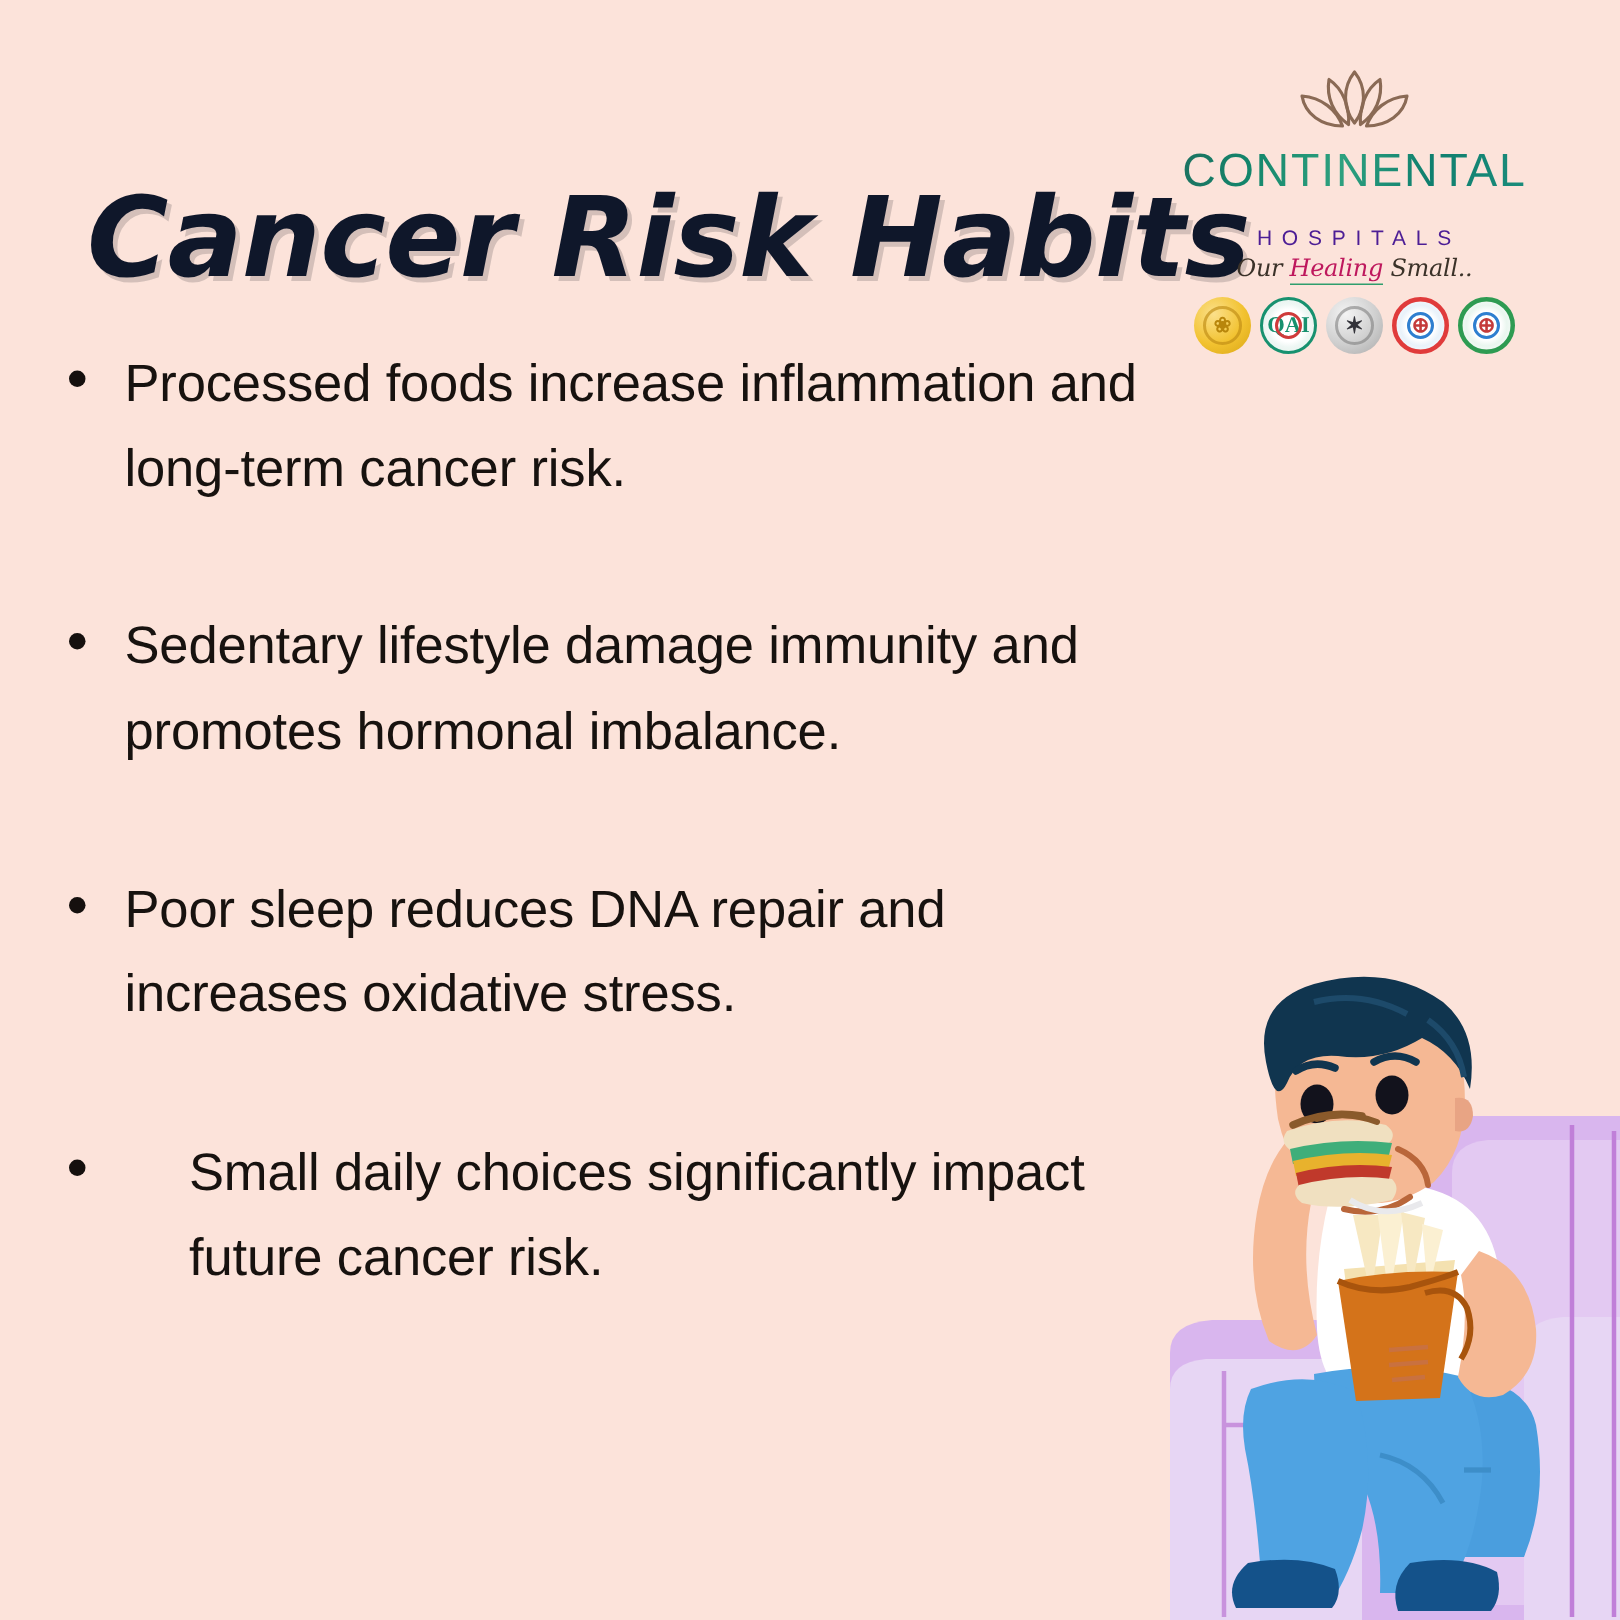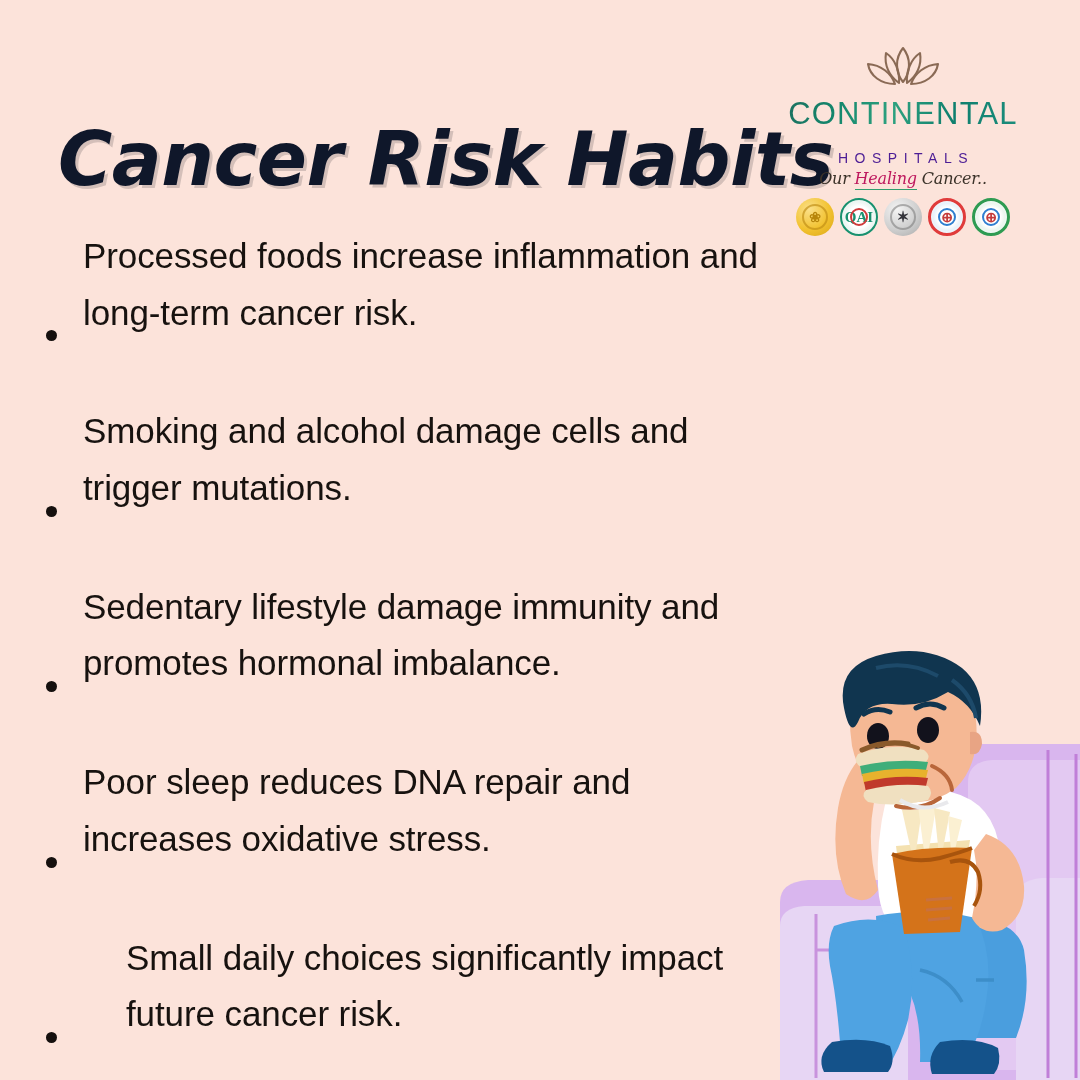--- a/index.html
+++ b/index.html
@@ -163,21 +163,21 @@
     position: absolute;
     left: 46px;
     top: 228px;
     width: 736px;
     list-style: none;
     z-index: 4;
   }
 
   .bullet-item {
     display: flex;
-    align-items: flex-end;
+    align-items: flex-start;
     margin-bottom: 62px;
   }
   .bullet-item:last-child { margin-bottom: 0; gap: 43px; }
 
   .bullet-dot {
     flex: 0 0 auto;
     width: 11px;
     height: 11px;
     border-radius: 50%;
     background: #15100e;
@@ -219,21 +219,21 @@
         <path d="M83 11 C85 23 80 34 70 41 C69 29 74 17 83 11 Z"></path>
         <path d="M31 22 C33 34 44 42 58 42 C54 31 44 23 31 22 Z"></path>
         <path d="M101 22 C99 34 88 42 74 42 C78 31 88 23 101 22 Z"></path>
       </g>
     </svg>
 
     <div class="logo-name">CONTINENTAL</div>
     <div class="logo-sub">HOSPITALS</div>
 
     <div class="logo-tagline">
-      <span>Our </span><span class="hl">Healing</span><span> Cancer..</span>
+      <span>Our </span><span class="hl">Healing</span><span> Small..</span>
     </div>
 
     <div class="badges">
       <div class="badge badge-gold">
         <span class="badge-glyph">❀</span>
       </div>
       <div class="badge badge-qai">
         <span class="badge-glyph">QAI</span>
       </div>
       <div class="badge badge-silver">
@@ -247,24 +247,20 @@
       </div>
     </div>
   </div>
 
   <h1 class="title">Cancer Risk Habits</h1>
 
   <ul class="bullet-list">
     <li class="bullet-item">
       <span class="bullet-dot"></span>
       <span class="bullet-text">Processed foods increase inflammation and long-term cancer risk.</span>
-    </li>
-    <li class="bullet-item">
-      <span class="bullet-dot"></span>
-      <span class="bullet-text">Smoking and alcohol damage cells and trigger mutations.</span>
     </li>
     <li class="bullet-item">
       <span class="bullet-dot"></span>
       <span class="bullet-text">Sedentary lifestyle damage immunity and promotes hormonal imbalance.</span>
     </li>
     <li class="bullet-item">
       <span class="bullet-dot"></span>
       <span class="bullet-text">Poor sleep reduces DNA repair and increases oxidative stress.</span>
     </li>
     <li class="bullet-item">

